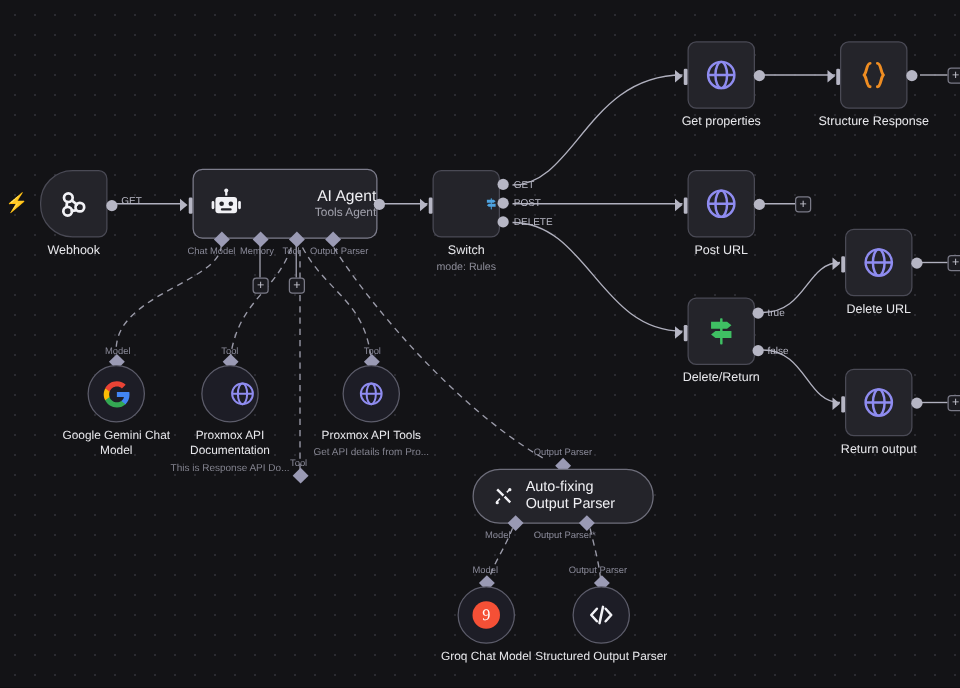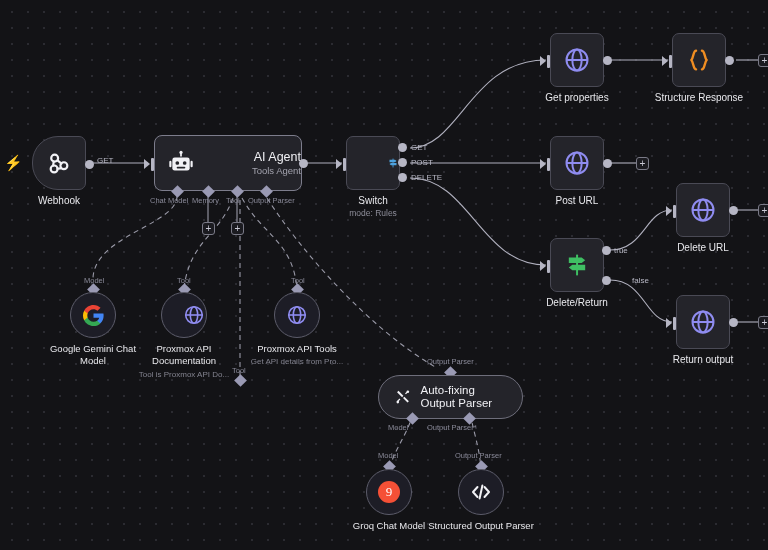--- a/index.html
+++ b/index.html
@@ -310,21 +310,21 @@
         <path d="M19 11.8 H8 l-3 2.4 l3 2.4 h11 z"></path>
       </g>
     </svg>
     <div class="in-bar" style="left:-4px; top:21px;"></div>
     <div class="in-arrow" style="left:-11px; top:22px;"></div>
     <div class="node-label">Delete/Return</div>
   </div>
   <div class="port" style="left:602px; top:246px;"></div>
   <div class="port-label" style="left:614px; top:246px;">true</div>
   <div class="port" style="left:602px; top:276px;"></div>
-  <div class="port-label" style="left:614px; top:276px;margin-left:18px;">false</div>
+  <div class="port-label" style="left:614px; top:276px;">false</div>
 
   <div class="node sq" style="left:676px; top:183px;">
     <svg class="ic" width="28" height="28" viewBox="0 0 24 24">
       <g fill="none" stroke="#8f8cf0" stroke-width="1.7">
         <circle cx="12" cy="12" r="9"></circle>
         <ellipse cx="12" cy="12" rx="4" ry="9"></ellipse>
         <path d="M3 12 h18"></path>
       </g>
     </svg>
     <div class="in-bar" style="left:-4px; top:21px;"></div>
@@ -365,21 +365,21 @@
   <div class="diamond" style="left:180px; top:285px;"></div>
   <div class="rnode" style="left:161px; top:292px;justify-content:flex-end;">
     <svg class="ic" width="24" height="24" viewBox="0 0 24 24">
       <g fill="none" stroke="#8f8cf0" stroke-width="1.6">
         <circle cx="12" cy="12" r="8.3"></circle>
         <ellipse cx="12" cy="12" rx="3.7" ry="8.3"></ellipse>
         <path d="M3.7 12 h16.6"></path>
       </g>
     </svg>
     <div class="rnode-label two">Proxmox API Documentation</div>
-    <div class="rnode-sub" style="top:77px;">Tool is Proxmox API Do...</div>
+    <div class="rnode-sub" style="top:77px;">This is Response API Do...</div>
   </div>
 
   <div class="sock-label" style="left:291px; top:276px;">Tool</div>
   <div class="diamond" style="left:293px; top:285px;"></div>
   <div class="rnode" style="left:274px; top:292px;">
     <svg class="ic" width="24" height="24" viewBox="0 0 24 24">
       <g fill="none" stroke="#8f8cf0" stroke-width="1.6">
         <circle cx="12" cy="12" r="8.3"></circle>
         <ellipse cx="12" cy="12" rx="3.7" ry="8.3"></ellipse>
         <path d="M3.7 12 h16.6"></path>

